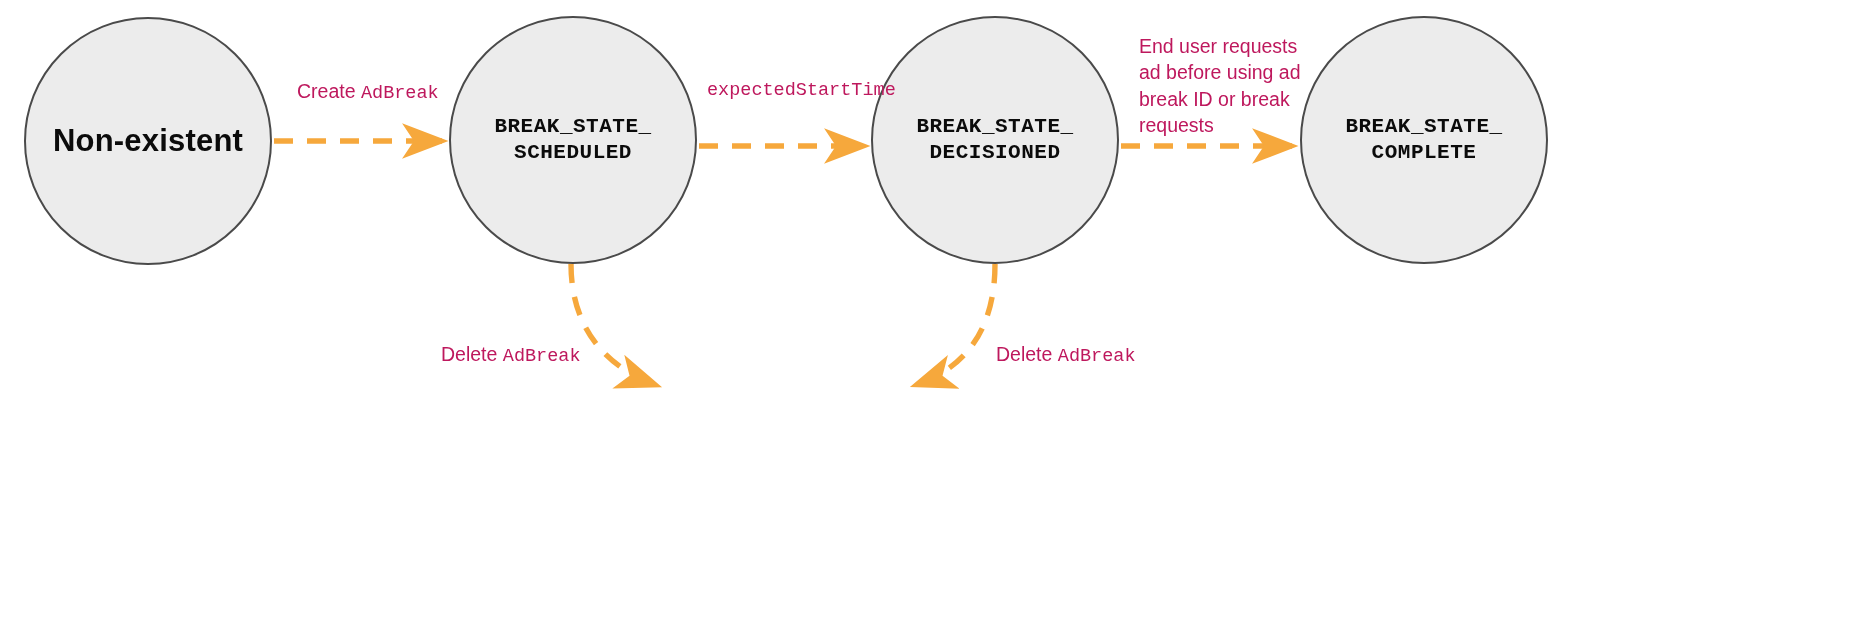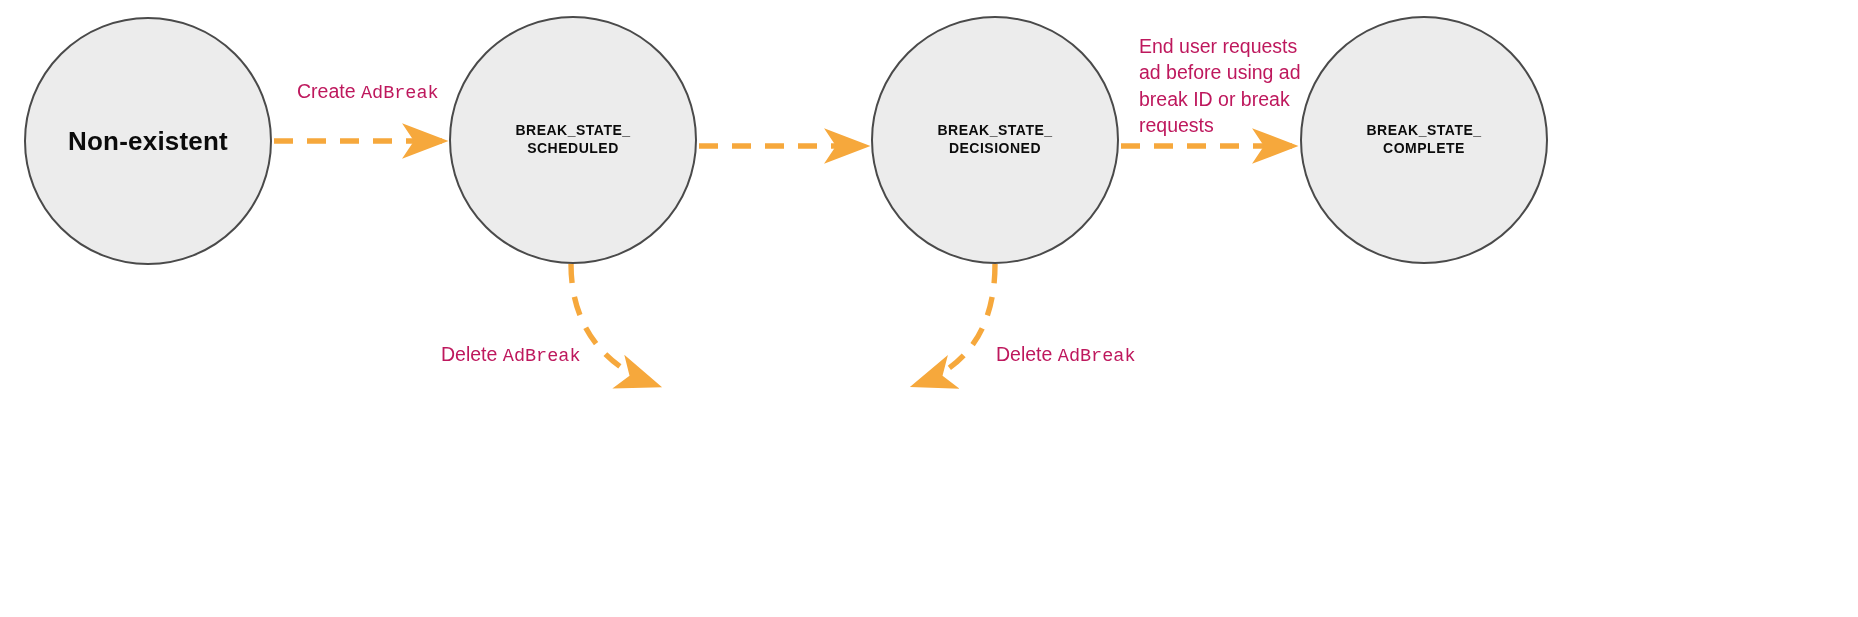--- a/index.html
+++ b/index.html
@@ -38,27 +38,27 @@
     text-align: center;
   }
   .node-label {
     font-weight: bold;
     color: #0b0b0b;
     line-height: 1.26;
     white-space: pre-line;
     letter-spacing: 0.2px;
   }
   .node-label.mono {
-    font-family: Liberation Sans, sans-serif;
-    font-size: 14px;
+    font-family: Liberation Mono, monospace;
+    font-size: 21px;
     letter-spacing: 0.5px;
   }
   .node-label.sans {
     font-family: "Liberation Sans", sans-serif;
-    font-size: 26px;
+    font-size: 31px;
   }
   .edge-label {
     position: absolute;
     color: #be185d;
     font-size: 19.5px;
     line-height: 1.35;
     white-space: nowrap;
   }
   .edge-label .mono {
     font-family: "Liberation Mono", monospace;
@@ -109,20 +109,23 @@
     <span class="node-label mono">BREAK_STATE_
 COMPLETE</span>
   </div>
 
 
   <div class="edge-label" style="left:297px; top:78px;">
     <span class="sans">Create </span><span class="mono">AdBreak</span>
   </div>
 
   <div class="edge-label" style="left:707px; top:75px;">
+    <div>
+      <span class="mono">expectedStartTime</span>
+    </div>
   </div>
 
   <div class="edge-label" style="left:1139px; top:33px;">
     <div>
       <span class="sans">End user requests</span>
     </div>
     <div>
       <span class="sans">ad before using ad</span>
     </div>
     <div>

